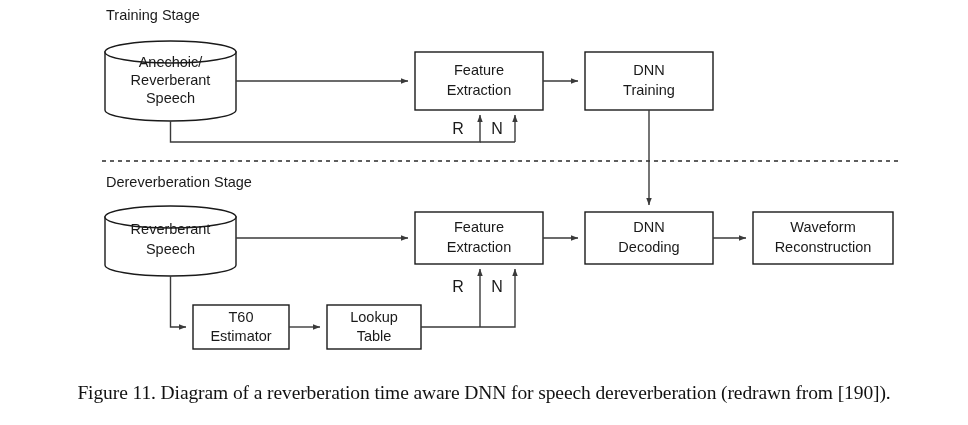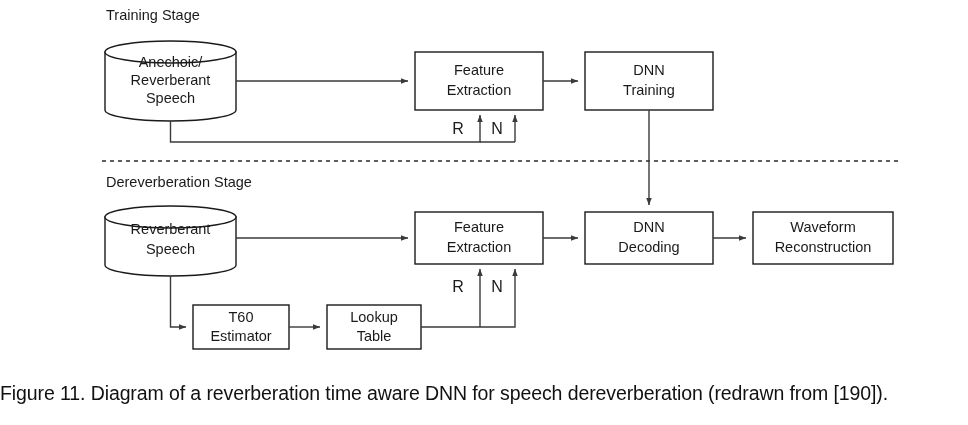--- a/index.html
+++ b/index.html
@@ -75,21 +75,22 @@
     font-size: 16px;
     fill: #1a1a1a;
     text-anchor: middle;
     dominant-baseline: middle;
   }
   #caption {
     position: absolute;
     left: 0;
     top: 382px;
     width: 968px;
-    font-family: Liberation Sans, sans-serif;
+    text-align: center;
+    font-family: Liberation Serif, serif;
     font-size: 19.5px;
     color: #111111;
     letter-spacing: -0.1px;
     white-space: nowrap;
   }
 </style>
 </head>
 <body>
 
 <div id="figure-root">

